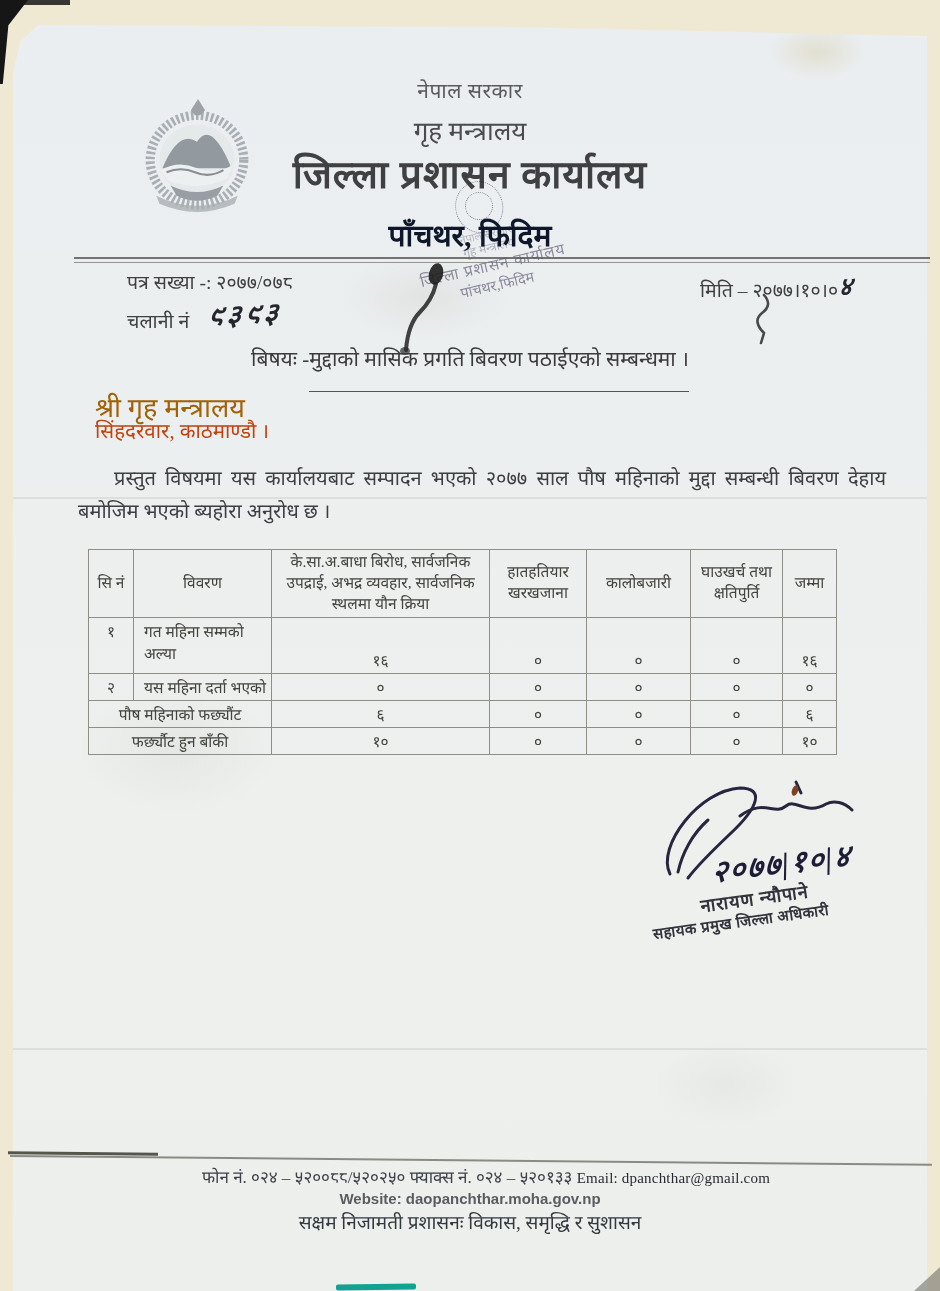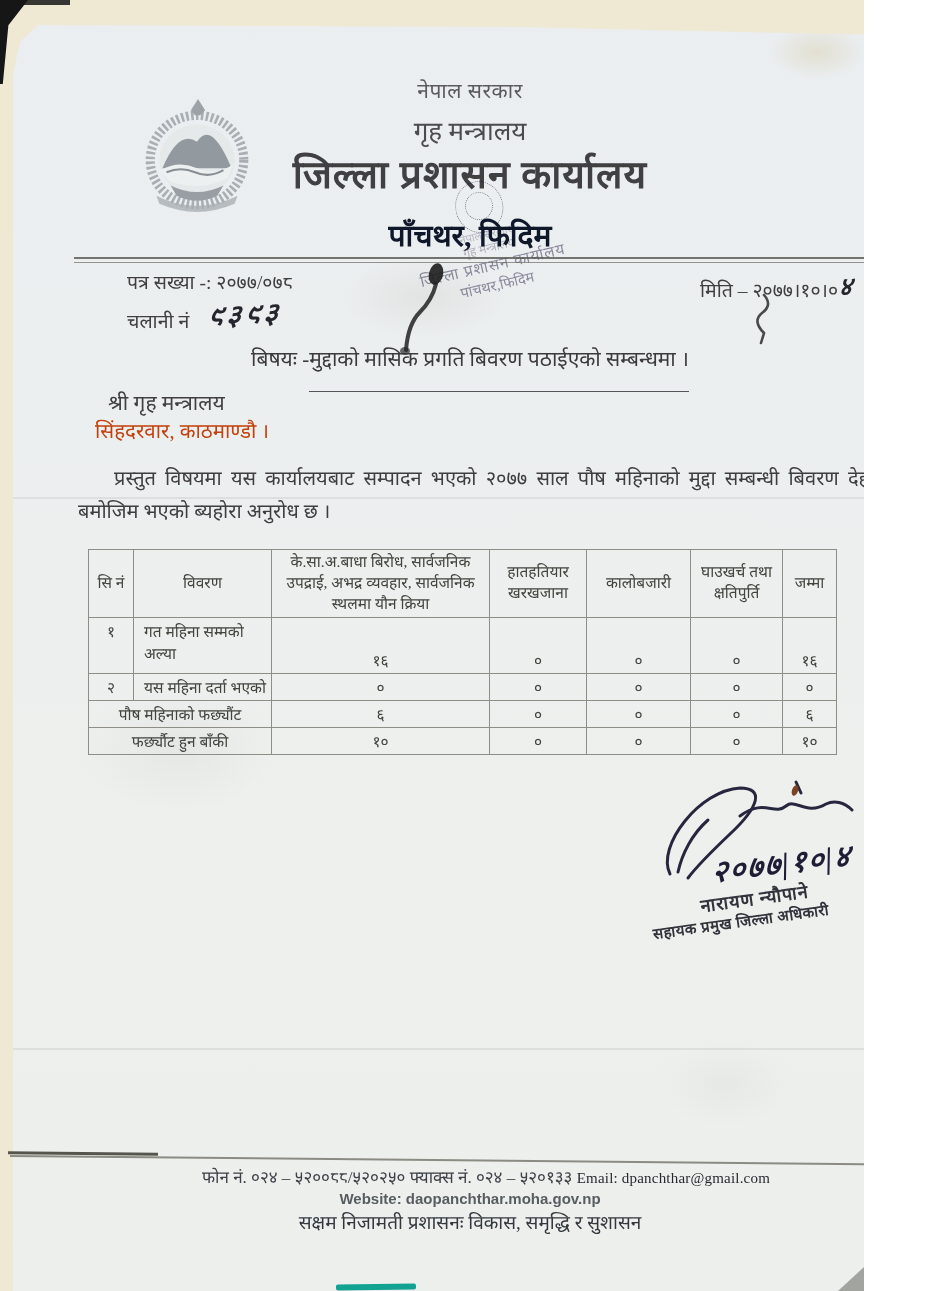--- a/index.html
+++ b/index.html
@@ -1,17 +1,17 @@
 <!DOCTYPE html>
 <html lang="ne"><head>
 <meta charset="utf-8">
 <style>
   * { margin:0; padding:0; box-sizing:border-box; }
   body { font-family:"Liberation Serif","DejaVu Serif",serif; }
-  .page { position:relative; width:864px; height:1291px; background:#efe9d4; overflow:hidden; }
+  .page { position:relative; width:940px; height:1291px; background:#efe9d4; overflow:hidden; }
 
   
   .paper { position:absolute; left:13px; top:0; width:914px; height:1291px;
     background:linear-gradient(180deg,#eaeef1 0%,#ecefef 35%,#edf0ec 70%,#ecefeb 100%);
     clip-path:polygon(0 74px, 7px 42px, 25px 25px, 55% 27px, 100% 36px, 100% 100%, 0 100%);
   }
   .paper::before { content:""; position:absolute; inset:0;
     background:
       radial-gradient(70px 40px at 88% 4%, rgba(205,185,125,.28), transparent 70%),
       radial-gradient(120px 60px at 45% 23%, rgba(140,130,110,.10), transparent 70%),
@@ -60,21 +60,21 @@
   .ref-date     { left:668px; top:270px; }
   .hand { display:inline-block; font-style:italic; font-weight:700; color:#25252e;
     transform:rotate(-3deg) skewX(-6deg); }
   .hand-dispatch { font-size:28px; letter-spacing:4px; margin-left:14px; position:relative; top:-4px; }
   .hand-day { font-size:25px; margin-left:1px; position:relative; top:-2px; }
 
   
   .subject { position:absolute; left:0; top:344px; width:940px; text-align:center;
     font-size:21px; color:#3b3b3d; }
   .subject .u { border-bottom:1.6px solid #54545a; padding-bottom:20px; }
-  .addr1 { position:absolute; left:108px; top:388px; font-size:21px; color:#404040; }
+  .addr1 { position:absolute; left:95px; top:388px; font-size:27px; color:#a16207; }
   .addr2 { position:absolute; left:95px; top:416px; font-size:20.5px; color:#c2410c; }
   .body-par { position:absolute; left:78px; top:462px; width:808px; font-size:20px;
     line-height:33px; color:#3e3e40; text-align:justify; text-indent:36px; }
 
   
   table.cases { position:absolute; left:88px; top:549px; width:748px; border-collapse:collapse;
     font-size:15.5px; color:#44443f; table-layout:fixed; }
   .cases th, .cases td { border:1px solid #8f8e86; padding:2px 5px; font-weight:normal; }
   .cases thead tr { height:66px; }
   .cases th { text-align:center; vertical-align:middle; line-height:1.35; }

